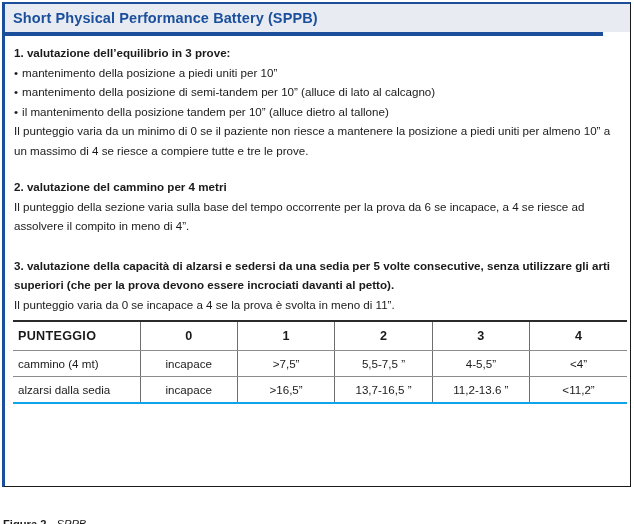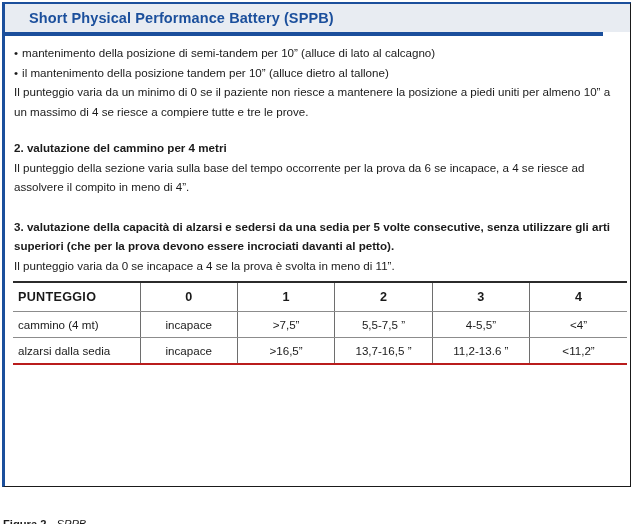--- a/index.html
+++ b/index.html
@@ -33,21 +33,21 @@
 
   
   .title-band {
     position: relative;
     height: 28px;
     background: #e8ecf2;
     display: flex;
     align-items: center;
   }
   .title-text {
-    padding-left: 24px;
+    padding-left: 8px;
     font-size: 14.5px;
     font-weight: bold;
     color: #1b4f9c;
     letter-spacing: 0.1px;
     white-space: nowrap;
   }
   .title-rule {
     position: absolute;
     left: 0;
     top: 28px;
@@ -89,21 +89,21 @@
 
   
   .score-table-wrap {
     padding: 0 9px 0 8px;
   }
   table.score-table {
     border-collapse: collapse;
     width: 614px;
     table-layout: fixed;
     border-top: 2px solid #2b2b2b;
-    border-bottom: 2px solid #b91c1c;
+    border-bottom: 2px solid #0ea5e9;
   }
   table.score-table col.c-label { width: 127px; }
   table.score-table col.c-score { width: 97.4px; }
 
   table.score-table th,
   table.score-table td {
     border-left: 1px solid #6e6e6e;
     border-right: 1px solid #6e6e6e;
     border-top: 1px solid #8c8c8c;
     border-bottom: 1px solid #8c8c8c;
@@ -170,20 +170,22 @@
 
 <div class="figure-box">
 
   <div class="title-band">
     <div class="title-text">Short Physical Performance Battery (SPPB)</div>
   </div>
   <div class="title-rule"></div>
 
   <div class="body-area">
 
+    <p class="para bold">1. valutazione dell’equilibrio in 3 prove:</p>
+    <p class="bullet">mantenimento della posizione a piedi uniti per 10”</p>
     <p class="bullet">mantenimento della posizione di semi-tandem per 10” (alluce di lato al calcagno)</p>
     <p class="bullet">il mantenimento della posizione tandem per 10” (alluce dietro al tallone)</p>
     <p class="para wrap">Il punteggio varia da un minimo di 0 se il paziente non riesce a mantenere la posizione a piedi uniti per almeno 10” a un massimo di 4 se riesce a compiere tutte e tre le prove.</p>
 
     <div class="gap-md"></div>
 
     <p class="para bold">2. valutazione del cammino per 4 metri</p>
     <p class="para wrap">Il punteggio della sezione varia sulla base del tempo occorrente per la prova da 6 se incapace, a 4 se riesce ad assolvere il compito in meno di 4”.</p>
 
     <div class="gap-lg"></div>

